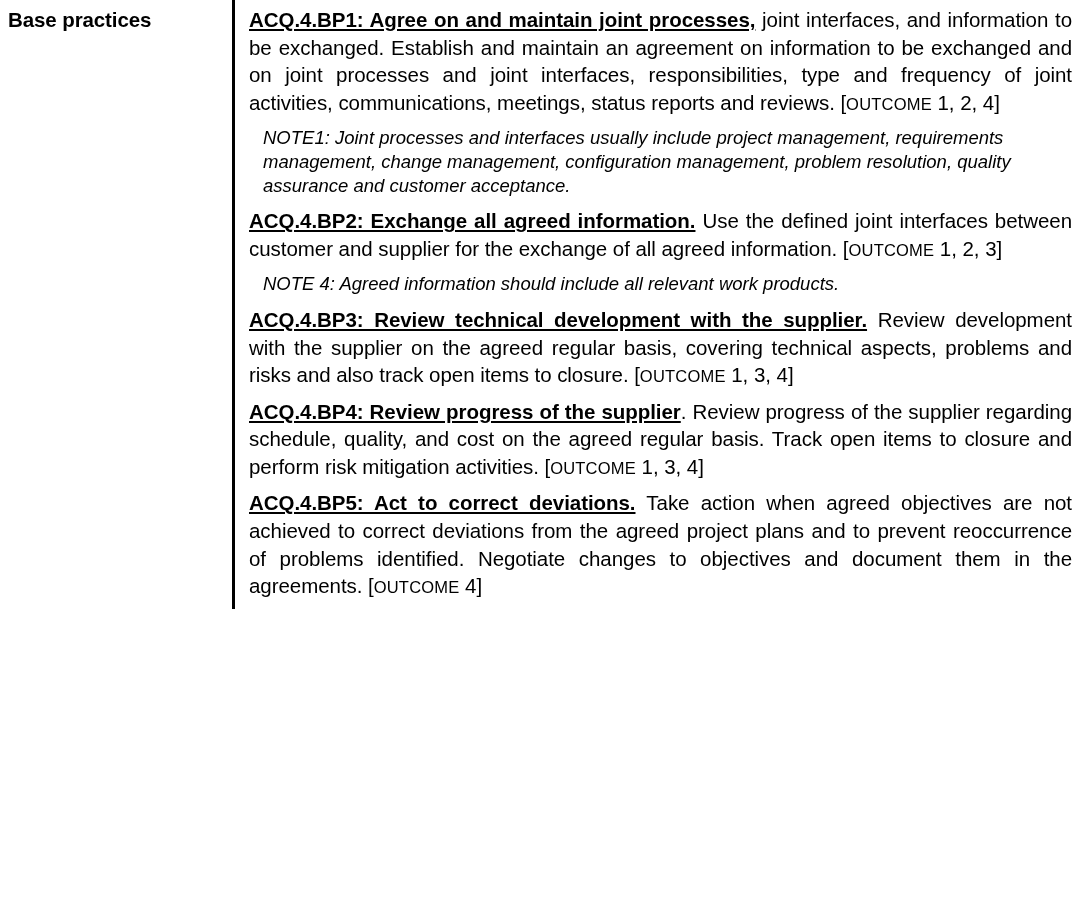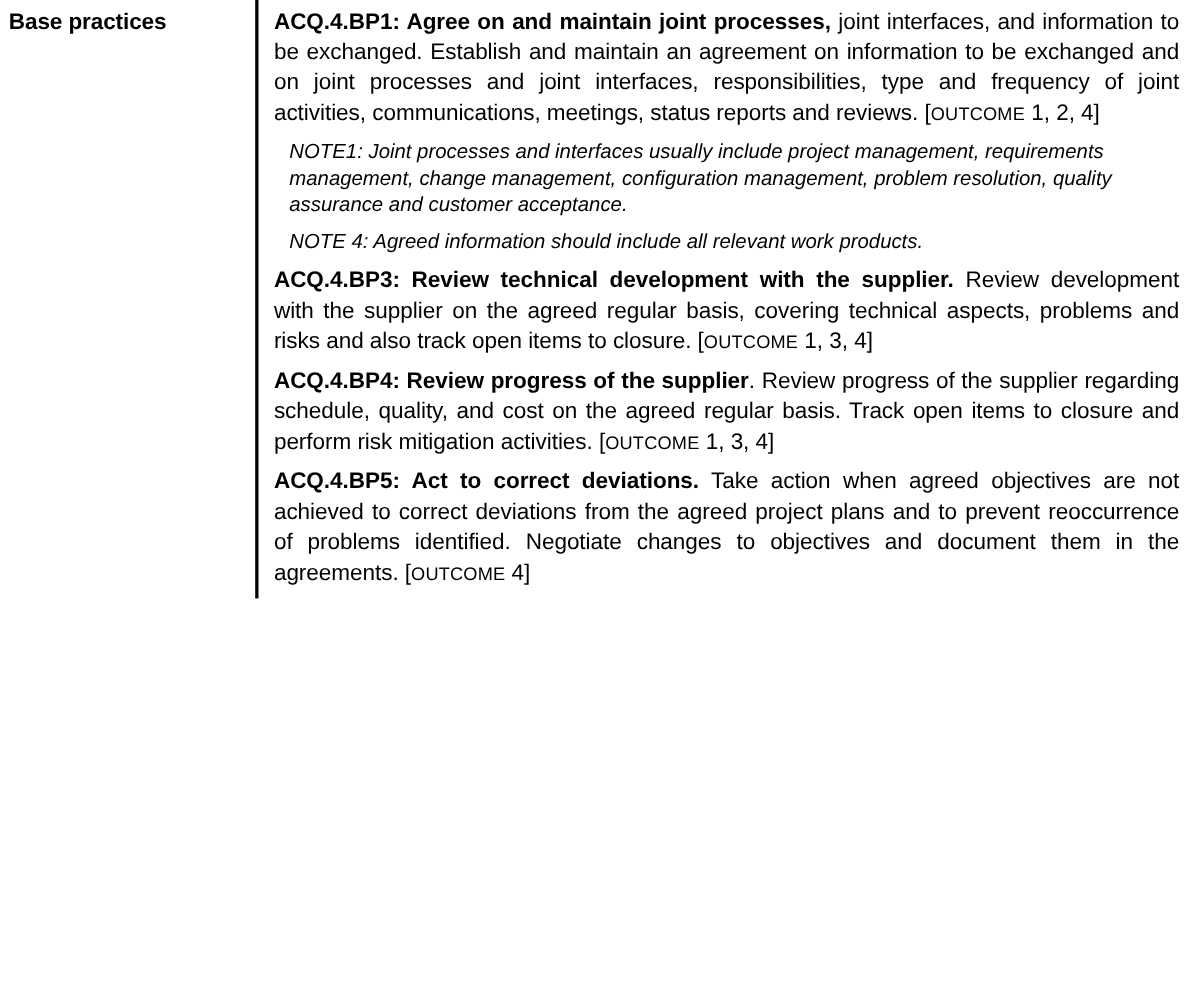--- a/index.html
+++ b/index.html
@@ -50,21 +50,21 @@
 
   
   .bp {
     font-size: 20.5px;
     line-height: 1.345;
     text-align: justify;
     margin: 0 0 9px 0;
     letter-spacing: -0.05px;
   }
   .bp:first-child { margin-top: 0; }
-  .bp b { font-weight: bold; }
+  .bp b { font-weight: bold; text-decoration: underline; }
 
   
   .oc {
     font-variant: normal;
   }
   .oc .sc {
     font-size: 16.5px;
     letter-spacing: 0.2px;
     margin-top: 40px;
   }
@@ -95,20 +95,21 @@
     <div class="vrule"></div>
 
     <div class="col-body">
 
       <p class="bp"><b>ACQ.4.BP1: Agree on and maintain joint processes,</b><span> joint interfaces, and information to be exchanged. Establish and maintain an agreement on information to be exchanged and on joint processes and joint interfaces, responsibilities, type and frequency of joint activities, communications, meetings, status reports and reviews. </span><span class="oc"><span>[</span><span class="sc">OUTCOME</span><span> 1, 2, 4]</span></span></p>
 
       <div class="notes-group">
         <p class="note">NOTE1: Joint processes and interfaces usually include project management, requirements management, change management, configuration management, problem resolution, quality assurance and customer acceptance.</p>
       </div>
 
+      <p class="bp"><b>ACQ.4.BP2: Exchange all agreed information.</b><span> Use the defined joint interfaces between customer and supplier for the exchange of all agreed information. </span><span class="oc"><span>[</span><span class="sc">OUTCOME</span><span> 1, 2, 3]</span></span></p>
 
       <div class="notes-group">
         <p class="note">NOTE 4: Agreed information should include all relevant work products.</p>
       </div>
 
       <p class="bp"><b>ACQ.4.BP3: Review technical development with the supplier.</b><span> Review development with the supplier on the agreed regular basis, covering technical aspects, problems and risks and also track open items to closure. </span><span class="oc"><span>[</span><span class="sc">OUTCOME</span><span> 1, 3, 4]</span></span></p>
 
       <p class="bp"><b>ACQ.4.BP4: Review progress of the supplier</b><span>. Review progress of the supplier regarding schedule, quality, and cost on the agreed regular basis. Track open items to closure and perform risk mitigation activities. </span><span class="oc"><span>[</span><span class="sc">OUTCOME</span><span> 1, 3, 4]</span></span></p>
 
       <p class="bp"><b>ACQ.4.BP5: Act to correct deviations.</b><span> Take action when agreed objectives are not achieved to correct deviations from the agreed project plans and to prevent reoccurrence of problems identified. Negotiate changes to objectives and document them in the agreements. </span><span class="oc"><span>[</span><span class="sc">OUTCOME</span><span> 4]</span></span></p>

